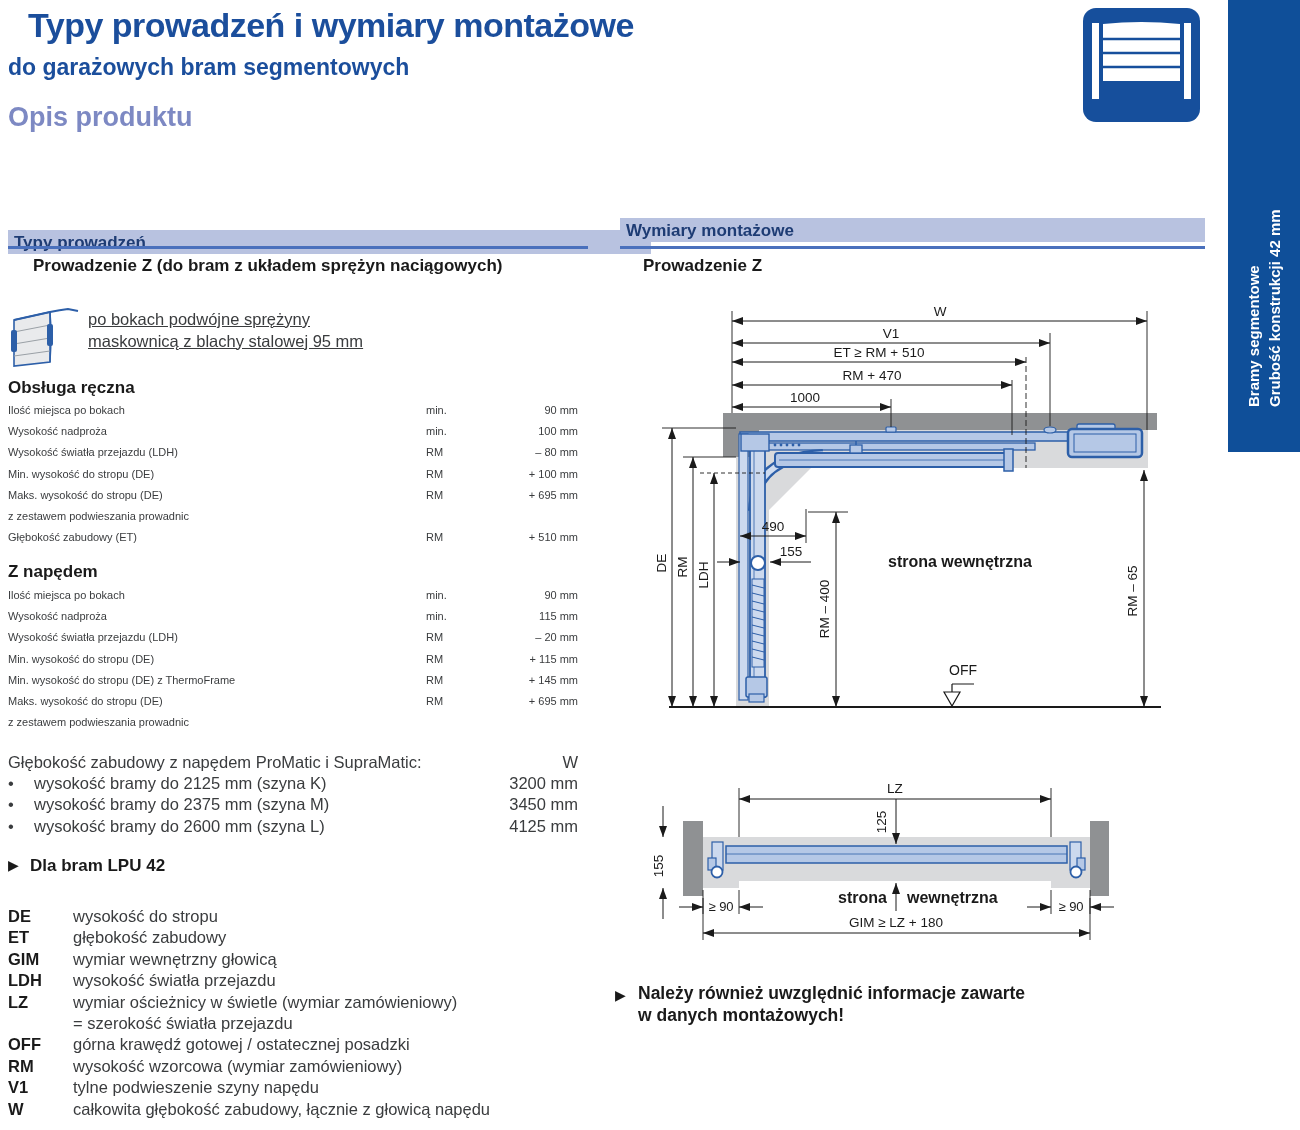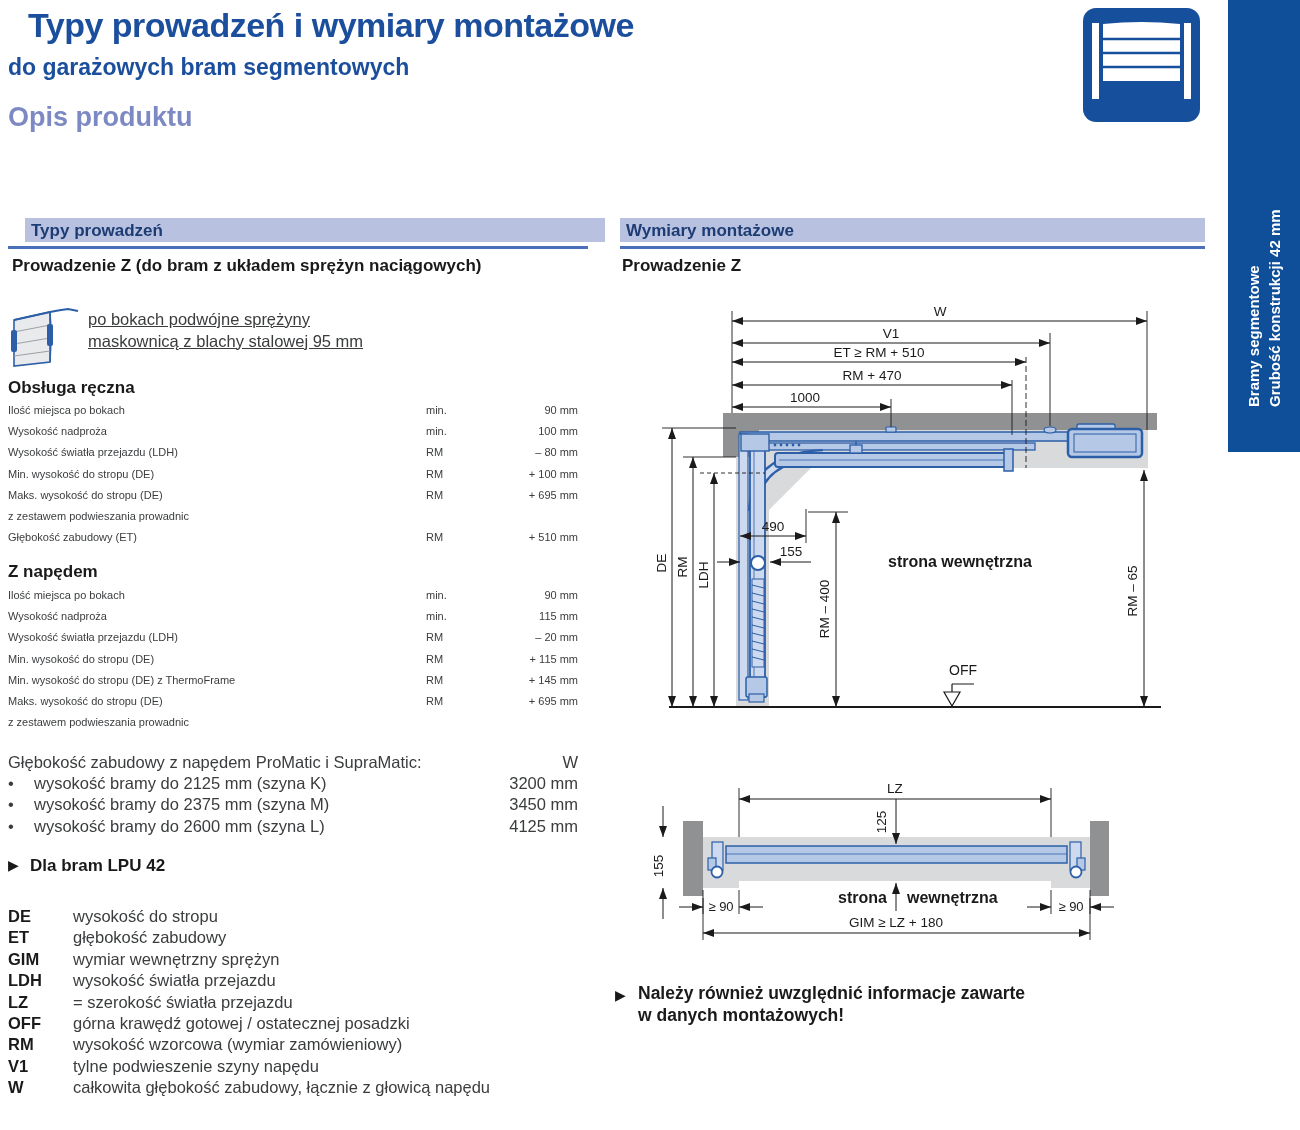--- a/index.html
+++ b/index.html
@@ -10,21 +10,21 @@
   }
   .abs{position:absolute;}
   
   .page-title{left:8px;top:6px;font-size:34px;font-weight:bold;color:#1b4e9c;letter-spacing:-0.5px;margin-left:20px;}
   .page-subtitle{left:8px;top:54px;font-size:23px;font-weight:bold;color:#1b4e9c;}
   .page-section{left:8px;top:102px;font-size:27px;font-weight:bold;color:#7d89c3;}
   
   .hbar{height:24px;background:#b8c2e0;}
   .hbar .t{font-size:17px;font-weight:bold;color:#1e3c74;padding:3px 0 0 6px;}
   .hline{height:3px;background:#4a70bc;}
-  .colhead{font-size:17px;font-weight:bold;color:#1a1a1a;}
+  .colhead{font-size:17px;font-weight:bold;color:#1a1a1a;margin-left:21px;}
   
   .intro-text{left:88px;top:309px;width:470px;font-size:16.5px;line-height:21.5px;color:#3a3c3e;text-decoration:underline;}
   .sec-head{font-size:17px;font-weight:bold;color:#1a1a1a;}
   .spec{left:8px;width:570px;}
   .spec-row{display:flex;line-height:21.2px;font-size:11px;}
   .spec-row .lab{flex:1;}
   .spec-row .ref{width:58px;}
   .spec-row .val{width:94px;text-align:right;}
   .depth-row{display:flex;line-height:21.2px;font-size:16.5px;}
   .depth-row .lab{flex:1;}
@@ -72,21 +72,21 @@
   <path d="M20,16 Q58,12 97,16 L97,20 L20,20 Z" fill="#ffffff"></path>
 </svg>
 
 <div class="abs side-tab">
   <div class="tab-inner">
     <div>Bramy segmentowe</div>
     <div>Grubość konstrukcji 42 mm</div>
   </div>
 </div>
 
-<div class="abs hbar" style="left:8px;top:218px;width:580px;margin-left:17px;">
+<div class="abs hbar" style="left:8px;top:230px;width:643px;">
   <div class="t">Typy prowadzeń</div>
 </div>
 <div class="abs hline" style="left:8px;top:246px;width:580px;"></div>
 
 <div class="abs colhead" style="left:12px;top:256px;">Prowadzenie Z (do bram z układem sprężyn naciągowych)</div>
 
 <svg class="abs" style="left:2px;top:304px;" width="78" height="70" viewBox="0 0 78 70">
   <polygon points="12,16 48,8 48,58 12,62" fill="#e9eaec" stroke="#2d5fa8" stroke-width="1.6"></polygon>
   <line x1="12" y1="28" x2="48" y2="21" stroke="#9aa0a6" stroke-width="1"></line>
   <line x1="12" y1="40" x2="48" y2="34" stroke="#9aa0a6" stroke-width="1"></line>
@@ -211,29 +211,29 @@
   <div class="legend-row">
       <span class="abbr">DE</span>
       <span class="desc"><span>wysokość do stropu</span></span>
     </div>
   <div class="legend-row">
       <span class="abbr">ET</span>
       <span class="desc"><span>głębokość zabudowy</span></span>
     </div>
   <div class="legend-row">
       <span class="abbr">GIM</span>
-      <span class="desc"><span>wymiar wewnętrzny sprężyn</span></span>
+      <span class="desc"><span>wymiar wewnętrzny głowicą</span></span>
     </div>
   <div class="legend-row">
       <span class="abbr">LDH</span>
       <span class="desc"><span>wysokość światła przejazdu</span></span>
     </div>
   <div class="legend-row">
       <span class="abbr">LZ</span>
-      <span class="desc"><div class="d2">= szerokość światła przejazdu</div></span>
+      <span class="desc"><span>wymiar ościeżnicy w świetle (wymiar zamówieniowy)</span><div class="d2">= szerokość światła przejazdu</div></span>
     </div>
   <div class="legend-row">
       <span class="abbr">OFF</span>
       <span class="desc"><span>górna krawędź gotowej / ostatecznej posadzki</span></span>
     </div>
   <div class="legend-row">
       <span class="abbr">RM</span>
       <span class="desc"><span>wysokość wzorcowa (wymiar zamówieniowy)</span></span>
     </div>
   <div class="legend-row">

